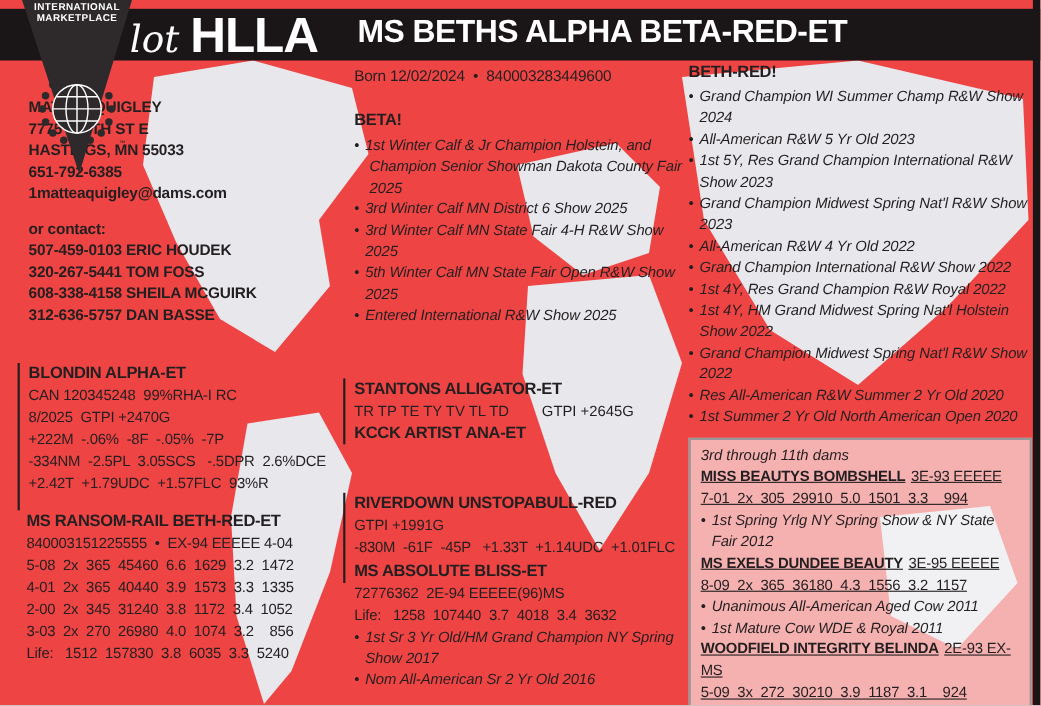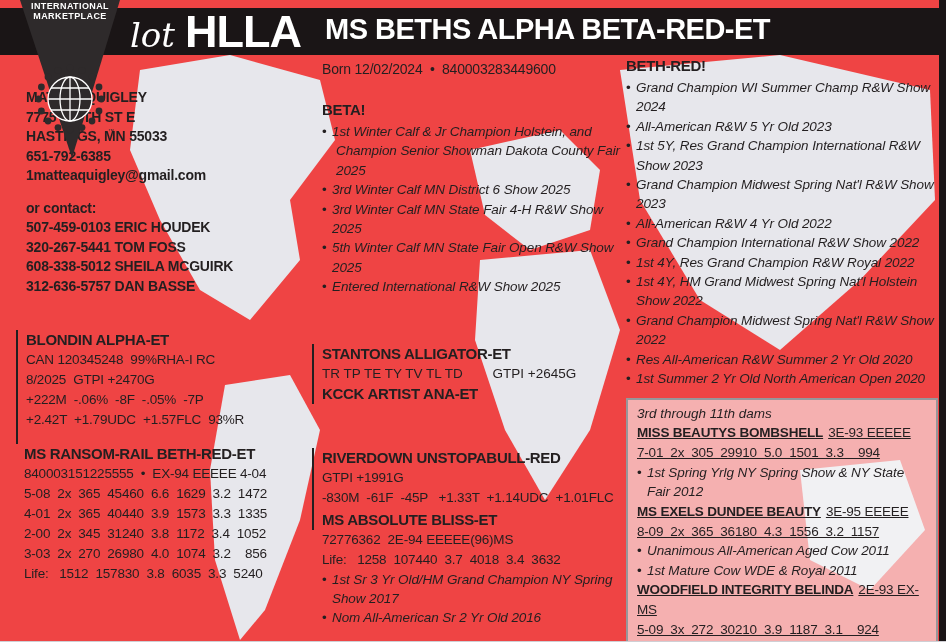--- a/index.html
+++ b/index.html
@@ -20,21 +20,21 @@
   .logo-tri {
     position:absolute; left:0; top:0; width:100px; height:158px;
     background:#2e2a2b;
     clip-path:polygon(0 0, 100% 0, 52% 100%);
   }
   .logo-txt { position:relative; top:1px; text-align:center; color:#fff; font-weight:700;
     font-size:9px; letter-spacing:.4px; line-height:10px; }
   .logo-globe { position:absolute; left:13px; top:62px; width:74px; height:74px; }
   .logo-tm { position:absolute; right:6px; top:128px; font-size:6px; color:#2e2a2b; }
   
-  .lotwrap { position:absolute; left:130px; top:6px; z-index:3; display:flex; align-items:baseline; color:#fff; }
+  .lotwrap { position:absolute; left:118px; top:6px; z-index:3; display:flex; align-items:baseline; color:#fff; }
   .lot-word { font-family:"DejaVu Serif", serif; font-style:italic; font-size:34px; margin-right:10px; }
   .lot-code { font-weight:700; font-size:45px; letter-spacing:-1px; }
   .bar-title { position:absolute; left:325px; top:13px; z-index:3; color:#fff;
     font-weight:700; font-size:29px; letter-spacing:-.5px; }
   
   .col { position:absolute; z-index:2; }
   .col-left  { left:26px;  top:88px; width:285px; }
   .col-mid   { left:322px; top:59px; width:298px; }
   .col-right { left:626px; top:56px; width:312px; }
   
@@ -124,35 +124,36 @@
     <span class="lot-word">lot</span>
     <span class="lot-code">HLLA</span>
   </div>
   <div class="bar-title">MS BETHS ALPHA BETA-RED-ET</div>
 
   <div class="col col-left">
     <div class="b14">MATTEA QUIGLEY</div>
     <div class="b14">7775 200TH ST E</div>
     <div class="b14">HASTINGS, MN 55033</div>
     <div class="b14">651-792-6385</div>
-    <div class="b14">1matteaquigley@gmail.com</div>
+    <div class="b14">1matteaquigley@dams.com</div>
     <div class="gap13"></div>
     <div class="b14">or contact:</div>
     <div class="b14">507-459-0103 ERIC HOUDEK</div>
     <div class="b14">320-267-5441 TOM FOSS</div>
-    <div class="b14">608-338-5012 SHEILA MCGUIRK</div>
+    <div class="b14">608-338-4158 SHEILA MCGUIRK</div>
     <div class="b14">312-636-5757 DAN BASSE</div>
 
     <div style="height:34px"></div>
 
     <div class="bracket">
       <div class="name">BLONDIN ALPHA-ET</div>
       <div class="stat">CAN 120345248  99%RHA-I RC</div>
       <div class="stat">8/2025  GTPI +2470G</div>
       <div class="stat">+222M  -.06%  -8F  -.05%  -7P</div>
+      <div class="stat">-334NM  -2.5PL  3.05SCS   -.5DPR  2.6%DCE</div>
       <div class="stat">+2.42T  +1.79UDC  +1.57FLC  93%R</div>
       <div style="height:14px"></div>
     </div>
 
     <div style="margin-left:-2px; padding-left:0;">
       <div class="name">MS RANSOM-RAIL BETH-RED-ET</div>
       <div class="stat">840003151225555  •  EX-94 EEEEE 4-04</div>
       <div class="stat">5-08  2x  365  45460  6.6  1629  3.2  1472</div>
       <div class="stat">4-01  2x  365  40440  3.9  1573  3.3  1335</div>
       <div class="stat">2-00  2x  345  31240  3.8  1172  3.4  1052</div>

